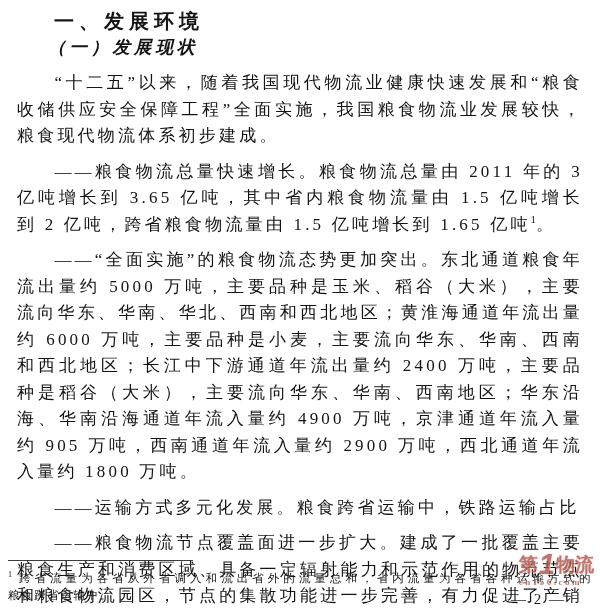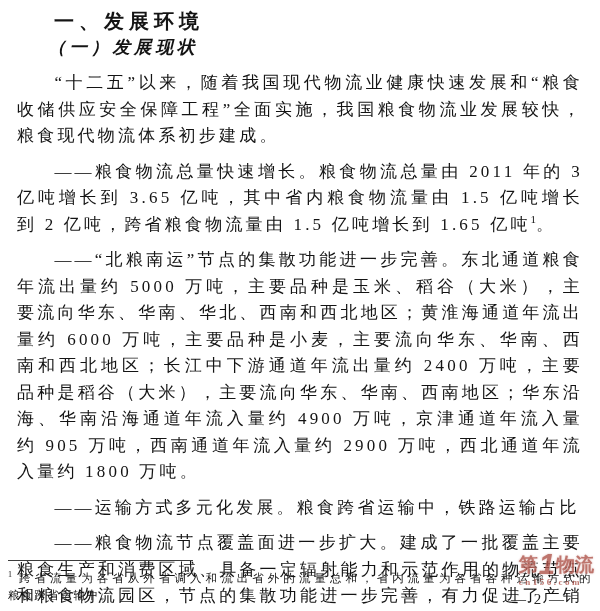--- a/index.html
+++ b/index.html
@@ -116,21 +116,21 @@
 <div class="content">
 
   <div class="h1">一、发展环境</div>
 
   <div class="h2">（一）发展现状</div>
 
   <p class="para"><b class="lead"></b><span>“十二五”以来，随着我国现代物流业健康快速发展和“粮食收储供应安全保障工程”全面实施，我国粮食物流业发展较快，粮食现代物流体系初步建成。</span><sup class="fnref"></sup><span></span></p>
 
   <p class="para"><b class="lead">——粮食物流总量快速增长。</b><span>粮食物流总量由 2011 年的 3 亿吨增长到 3.65 亿吨，其中省内粮食物流量由 1.5 亿吨增长到 2 亿吨，跨省粮食物流量由 1.5 亿吨增长到 1.65 亿吨</span><sup class="fnref">1</sup><span>。</span></p>
 
-  <p class="para"><b class="lead">——“北粮南运”节点的集散功能进一步完善。</b><span>东北通道粮食年流出量约 5000 万吨，主要品种是玉米、稻谷（大米），主要流向华东、华南、华北、西南和西北地区；黄淮海通道年流出量约 6000 万吨，主要品种是小麦，主要流向华东、华南、西南和西北地区；长江中下游通道年流出量约 2400 万吨，主要品种是稻谷（大米），主要流向华东、华南、西南地区；华东沿海、华南沿海通道年流入量约 4900 万吨，京津通道年流入量约 905 万吨，西南通道年流入量约 2900 万吨，西北通道年流入量约 1800 万吨。</span><sup class="fnref"></sup><span></span></p>
+  <p class="para"><b class="lead">——“全面实施”的粮食物流态势更加突出。</b><span>东北通道粮食年流出量约 5000 万吨，主要品种是玉米、稻谷（大米），主要流向华东、华南、华北、西南和西北地区；黄淮海通道年流出量约 6000 万吨，主要品种是小麦，主要流向华东、华南、西南和西北地区；长江中下游通道年流出量约 2400 万吨，主要品种是稻谷（大米），主要流向华东、华南、西南地区；华东沿海、华南沿海通道年流入量约 4900 万吨，京津通道年流入量约 905 万吨，西南通道年流入量约 2900 万吨，西北通道年流入量约 1800 万吨。</span><sup class="fnref"></sup><span></span></p>
 
   <p class="para"><b class="lead">——运输方式多元化发展。</b><span>粮食跨省运输中，铁路运输占比</span><sup class="fnref"></sup><span></span></p>
 
   <p class="para"><b class="lead">——粮食物流节点覆盖面进一步扩大。</b><span>建成了一批覆盖主要粮食生产和消费区域、具备一定辐射能力和示范作用的物流节点和粮食物流园区，节点的集散功能进一步完善，有力促进了产销衔接，带动了当地粮食产业经济发展。</span><sup class="fnref"></sup><span></span></p>
 
 </div>
 
 <div class="footnote-area">
   <div class="fn-rule"></div>
   <div class="fn-line fn-line1"><sup class="fn-marker">1</sup> <span>跨省流量为各省从外省调入和流出省外的流量总和，省内流量为各省各种运输方式的</span></div>

